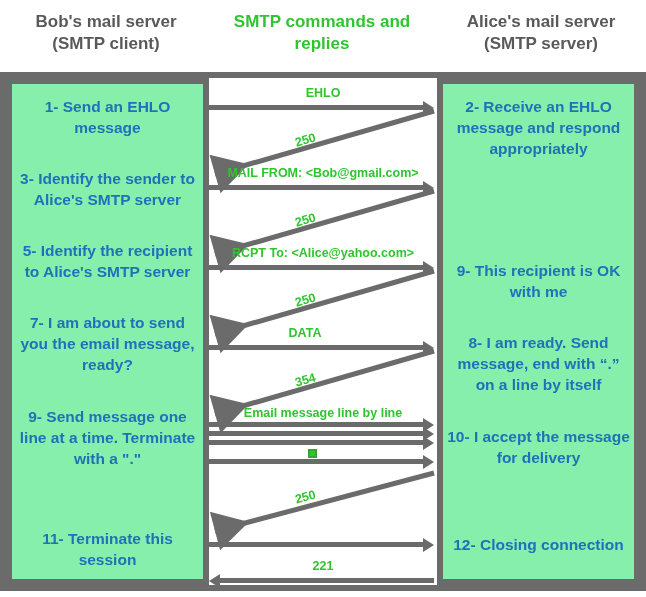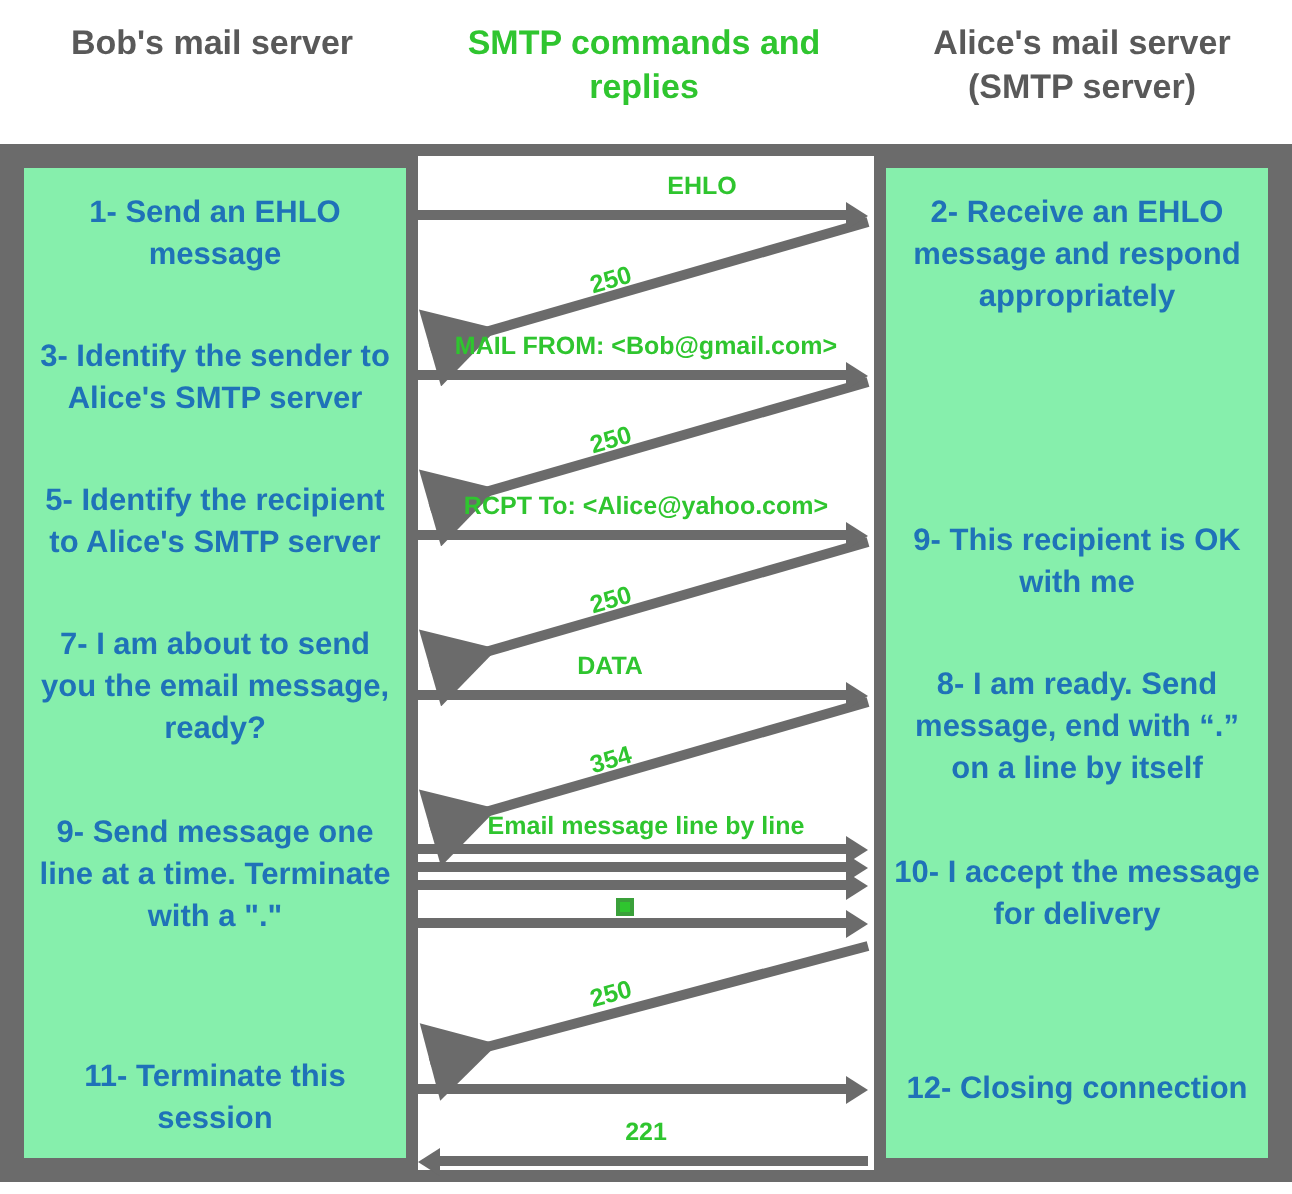--- a/index.html
+++ b/index.html
@@ -108,20 +108,21 @@
   }
 </style>
 </head>
 <body>
 
 <div id="root">
 
   <div class="headers">
     <div class="hdr hdr-left">
       <div>Bob's mail server</div>
+      <div>(SMTP client)</div>
     </div>
     <div class="hdr hdr-right">
       <div>Alice's mail server</div>
       <div>(SMTP server)</div>
     </div>
     <div class="hdr hdr-mid">
       <div>SMTP commands and</div>
       <div>replies</div>
     </div>
   </div>
@@ -164,21 +165,21 @@
 
       <line x1="225" y1="113" x2="6" y2="176" stroke="#6b6b6b" stroke-width="5" marker-end="url(#arrL)"></line>
 
       <line x1="225" y1="193" x2="6" y2="256" stroke="#6b6b6b" stroke-width="5" marker-end="url(#arrL)"></line>
 
       <line x1="225" y1="273" x2="6" y2="336" stroke="#6b6b6b" stroke-width="5" marker-end="url(#arrL)"></line>
 
       <line x1="225" y1="395" x2="6" y2="453" stroke="#6b6b6b" stroke-width="5" marker-end="url(#arrL)"></line>
     </svg>
 
-    <div class="mlabel" style="left:0;width:228px;top:8px;padding-left:28px;">EHLO</div>
+    <div class="mlabel" style="left:0;width:228px;top:8px;">EHLO</div>
     <div class="harrow" style="left:0;top:27px;width:214px;"></div>
     <div class="ahead ahead-r" style="left:214px;top:22.5px;"></div>
 
     <div class="mlabel mlabel-code" style="left:86px;top:55px;transform:rotate(-16deg);">250</div>
 
     <div class="mlabel" style="left:0;width:228px;top:88px;">MAIL FROM: &lt;Bob@gmail.com&gt;</div>
     <div class="harrow" style="left:0;top:107px;width:214px;"></div>
     <div class="ahead ahead-r" style="left:214px;top:102.5px;"></div>
 
     <div class="mlabel mlabel-code" style="left:86px;top:135px;transform:rotate(-16deg);">250</div>

